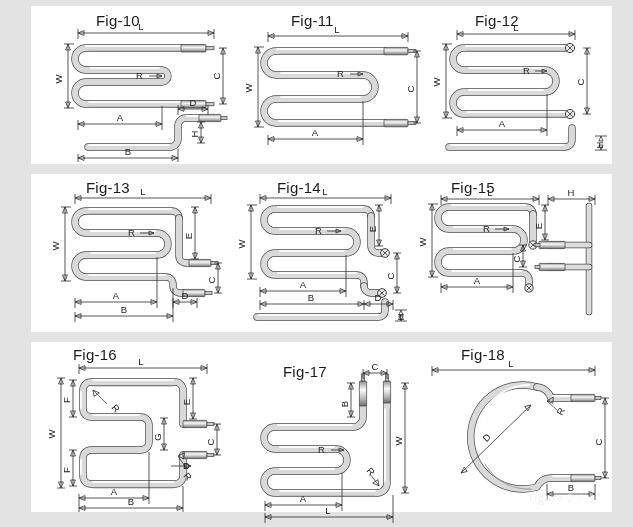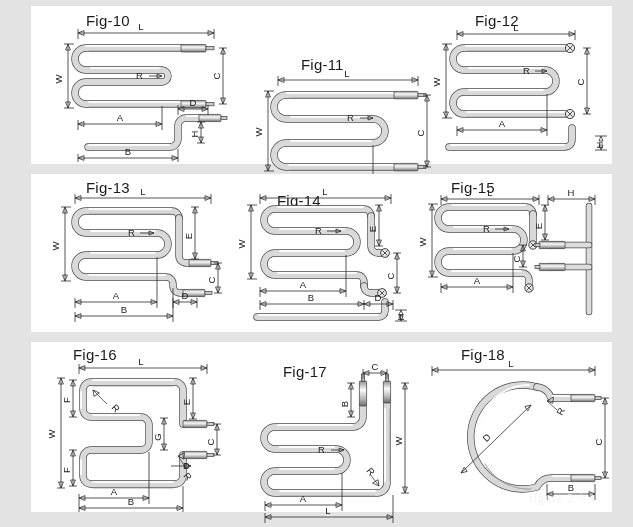--- a/index.html
+++ b/index.html
@@ -45,21 +45,21 @@
   }
 </style>
 </head>
 <body>
 
 <div id="sheet">
 
   <div class="row" id="row-1">
 
     <div class="cell" style="left:0px;width:196px;">
-      <div class="fig-title" style="left:55px;top:6px;">Fig-10</div>
+      <div class="fig-title" style="left:65px;top:6px;">Fig-10</div>
       <svg width="196" height="158" viewBox="0 0 196 158">
         <defs>
           <linearGradient id="tg" x1="0" y1="0" x2="0" y2="1">
             <stop offset="0" stop-color="#8f8f8f"></stop>
               <stop offset=".35" stop-color="#fafafa"></stop>
             <stop offset=".7" stop-color="#b9b9b9"></stop>
               <stop offset="1" stop-color="#6d6d6d"></stop>
           </linearGradient>
         </defs>
 
@@ -112,21 +112,21 @@
           <path class="dim" d="M170,116 l-2.4,6 h4.8 z M170,137 l-2.4,-6 h4.8 z" fill="#2b2b2b"></path>
           <text class="dimtxt" x="167" y="128" text-anchor="middle" transform="rotate(-90 167 128)">H</text>
 
           <path class="dim" d="M47,152 L147,152 M47,148 L47,156 M147,143 L147,156"></path>
           <path class="dim" d="M47,152 l6,-2.4 v4.8 z M147,152 l-6,-2.4 v4.8 z" fill="#2b2b2b"></path>
           <text class="dimtxt" x="97" y="149" text-anchor="middle">B</text>
         </g>
       </svg>
     </div>
 
-    <div class="cell" style="left:208px;width:192px;margin-top:44px;">
+    <div class="cell" style="left:198px;width:192px;">
       <div class="fig-title" style="left:62px;top:6px;">Fig-11</div>
       <svg width="192" height="158" viewBox="0 0 192 158">
         <g>
           <path class="tube-out" d="M155,45 L47,45 A12,12 0 0 0 47,69 L134,69 A12,12 0 0 1 134,93 L47,93 A12,12 0 0 0 47,117 L155,117"></path>
           <path class="tube-in" d="M155,45 L47,45 A12,12 0 0 0 47,69 L134,69 A12,12 0 0 1 134,93 L47,93 A12,12 0 0 0 47,117 L155,117"></path>
           <path class="tube-hl" d="M155,43 L48,43 M52,67 L132,67 M52,91 L132,91 M155,115 L50,115"></path>
           <path class="tube-sh" d="M155,48 L50,48 M155,120 L50,120"></path>
         </g>
         <g>
           <rect class="term" x="155" y="41.4" width="24" height="7.4" rx="1"></rect>
@@ -237,21 +237,21 @@
           <path class="dim" d="M44,128 l6,-2.4 v4.8 z M126,128 l-6,-2.4 v4.8 z" fill="#2b2b2b"></path>
           <text class="dimtxt" x="85" y="125" text-anchor="middle">A</text>
           <path class="dim" d="M44,142 L142,142 M44,138 L44,148 M142,114 L142,148"></path>
           <path class="dim" d="M44,142 l6,-2.4 v4.8 z M142,142 l-6,-2.4 v4.8 z" fill="#2b2b2b"></path>
           <text class="dimtxt" x="93" y="139" text-anchor="middle">B</text>
         </g>
       </svg>
     </div>
 
     <div class="cell" style="left:196px;width:192px;">
-      <div class="fig-title" style="left:50px;top:18px;">Fig-14</div>
+      <div class="fig-title" style="left:50px;top:5px;">Fig-14</div>
       <svg width="192" height="158" viewBox="0 0 192 158">
         <g>
           <path class="tube-out" d="M144,42 A7,7 0 0 0 137,35 L48,35 A11,11 0 0 0 48,57 L119,57 A11,11 0 0 1 119,79 L48,79 A11,11 0 0 0 48,101 L130,101 A7,7 0 0 1 137,108 L137,112"></path>
           <path class="tube-in" d="M144,42 A7,7 0 0 0 137,35 L48,35 A11,11 0 0 0 48,57 L119,57 A11,11 0 0 1 119,79 L48,79 A11,11 0 0 0 48,101 L130,101 A7,7 0 0 1 137,108 L137,112"></path>
           <path class="tube-hl" d="M136,33 L51,33 M53,55 L117,55 M53,77 L117,77 M129,99 L51,99"></path>
           <path class="tube-out" d="M144,42 L144,72 A7,7 0 0 0 151,79 L155,79"></path>
           <path class="tube-in" d="M144,42 L144,72 A7,7 0 0 0 151,79 L155,79"></path>
           <path class="tube-out" d="M137,112 A7,7 0 0 0 144,119 L152,119"></path>
           <path class="tube-in" d="M137,112 A7,7 0 0 0 144,119 L152,119"></path>
 

